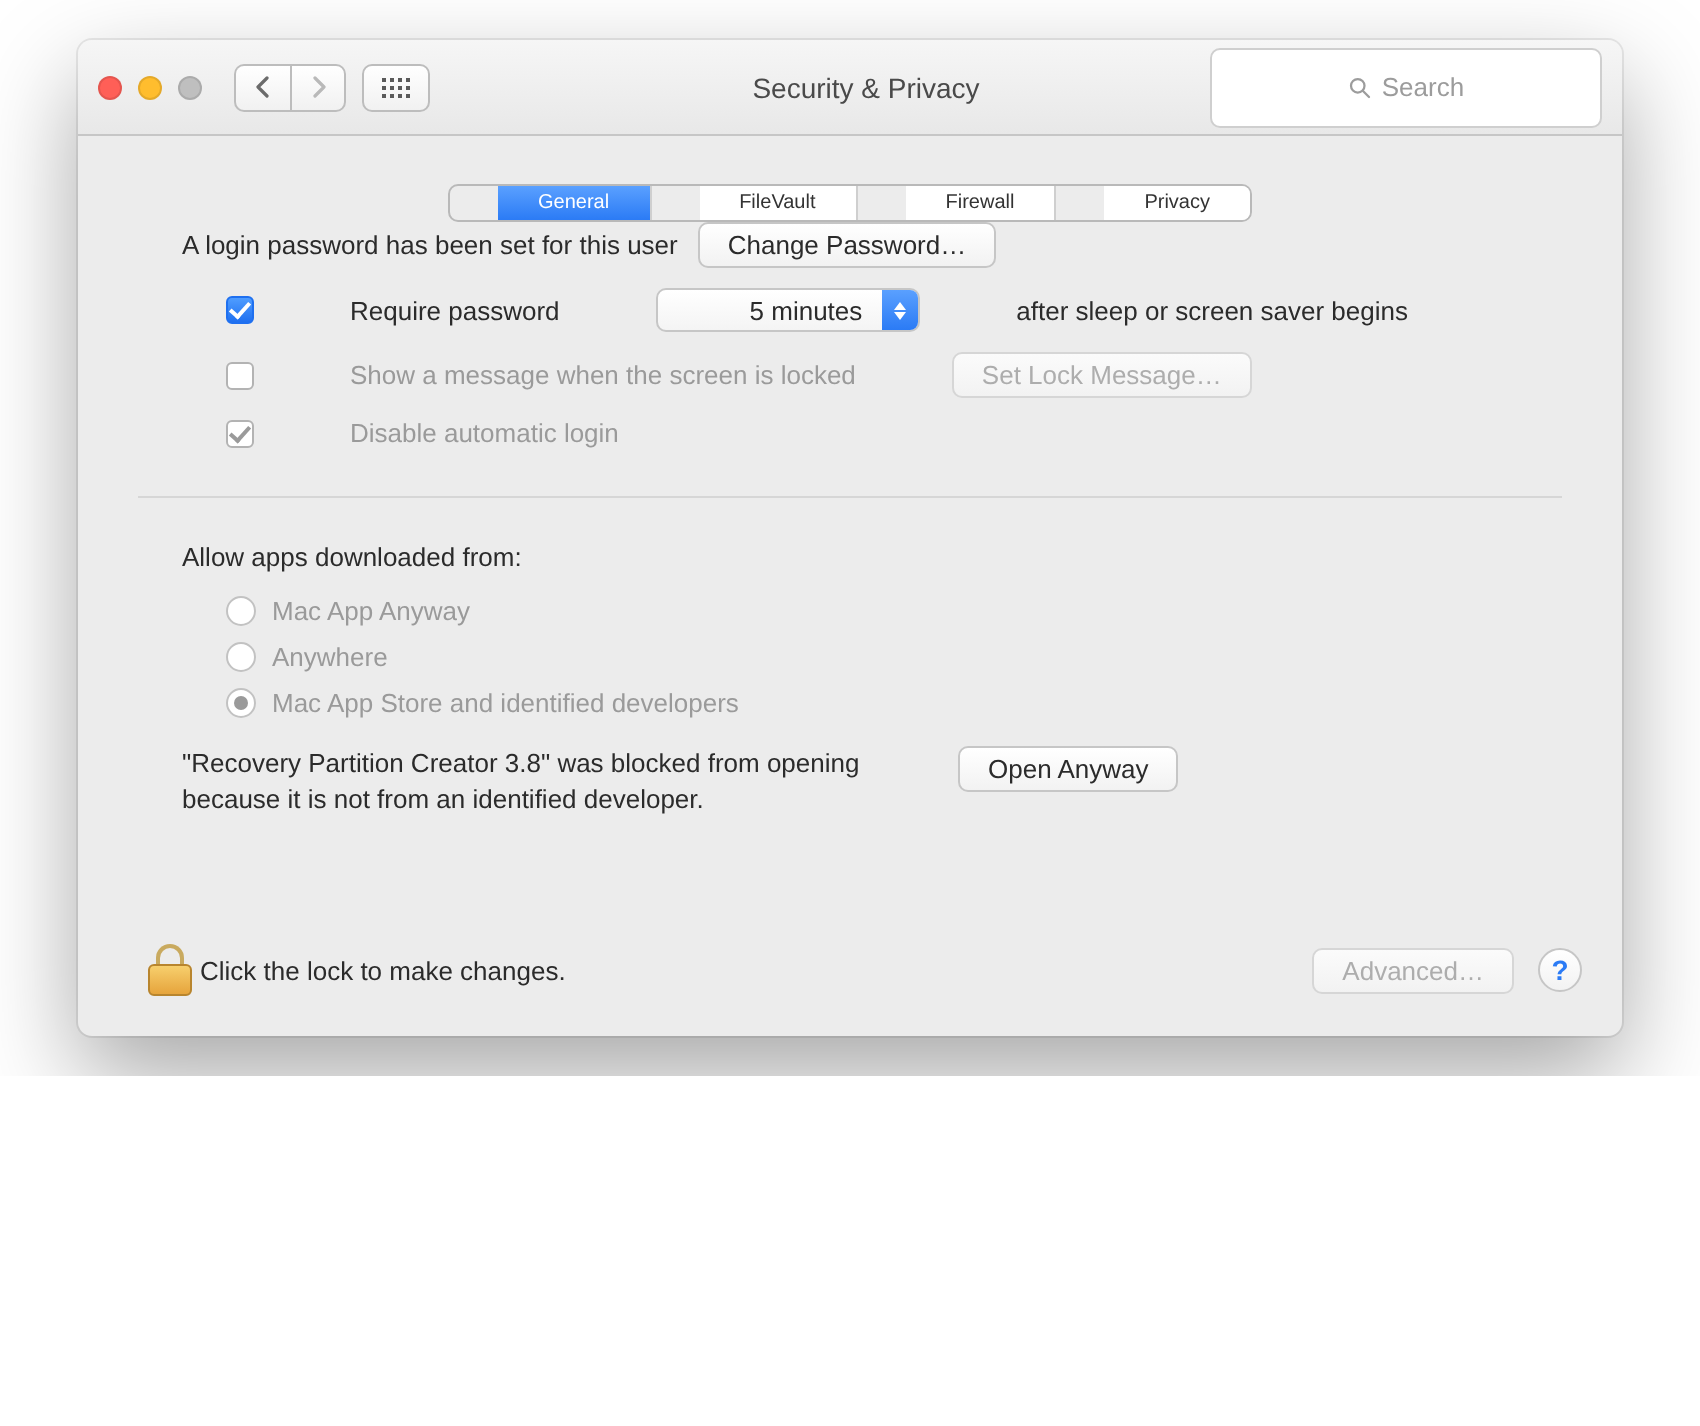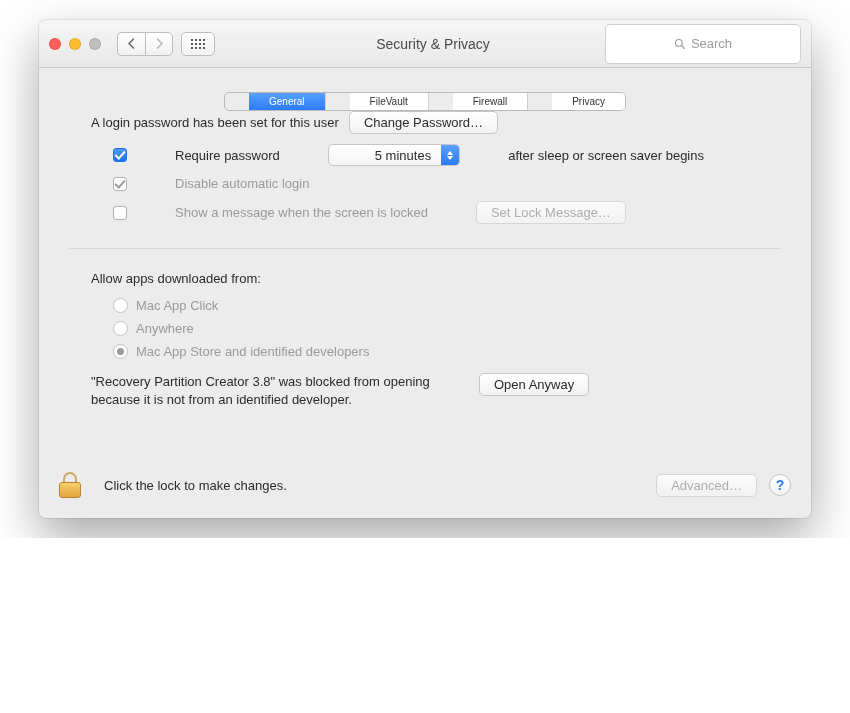--- a/index.html
+++ b/index.html
@@ -254,24 +254,24 @@
     .blocked-text {
       font-size: 13px;
       color: #2b2b2b;
       max-width: 370px;
       line-height: 1.35;
     }
     
     .footer {
       margin-top: 48px;
       border-top: 0;
-      padding: 16px 20px 20px 20px;
-      display: flex;
-      align-items: center;
-      gap: 23px;
+      padding: 16px 20px 20px 35px;
+      display: flex;
+      align-items: center;
+      gap: 4px;
     }
     .lock-icon {
       width: 22px;
       height: 26px;
       position: relative;
     }
     .lock-icon .shackle {
       position:absolute; top:0; left:4px;
       width:14px; height:12px;
       border: 2.5px solid #c9aa5f;
@@ -377,36 +377,36 @@
           <span class="val">5 minutes</span>
           <div class="stepper">
             <div class="arrow up"></div>
             <div class="arrow down"></div>
           </div>
         </div>
         <span>after sleep or screen saver begins</span>
       </div>
 
       <div class="row indent">
-        <div class="chk checked-gray"></div>
-        <span class="muted">Disable automatic login</span>
-      </div>
-
-      <div class="row indent">
         <div class="chk"></div>
         <span class="muted">Show a message when the screen is locked</span>
         <button class="mac-btn disabled">Set Lock Message…</button>
       </div>
 
+      <div class="row indent">
+        <div class="chk checked-gray"></div>
+        <span class="muted">Disable automatic login</span>
+      </div>
+
       <hr class="sep">
 
       <div class="section-title">Allow apps downloaded from:</div>
       <div class="radio-row">
         <div class="radio"></div>
-        <span>Mac App Click</span>
+        <span>Mac App Anyway</span>
       </div>
       <div class="radio-row">
         <div class="radio"></div>
         <span>Anywhere</span>
       </div>
       <div class="radio-row">
         <div class="radio selected"></div>
         <span>Mac App Store and identified developers</span>
       </div>
 

